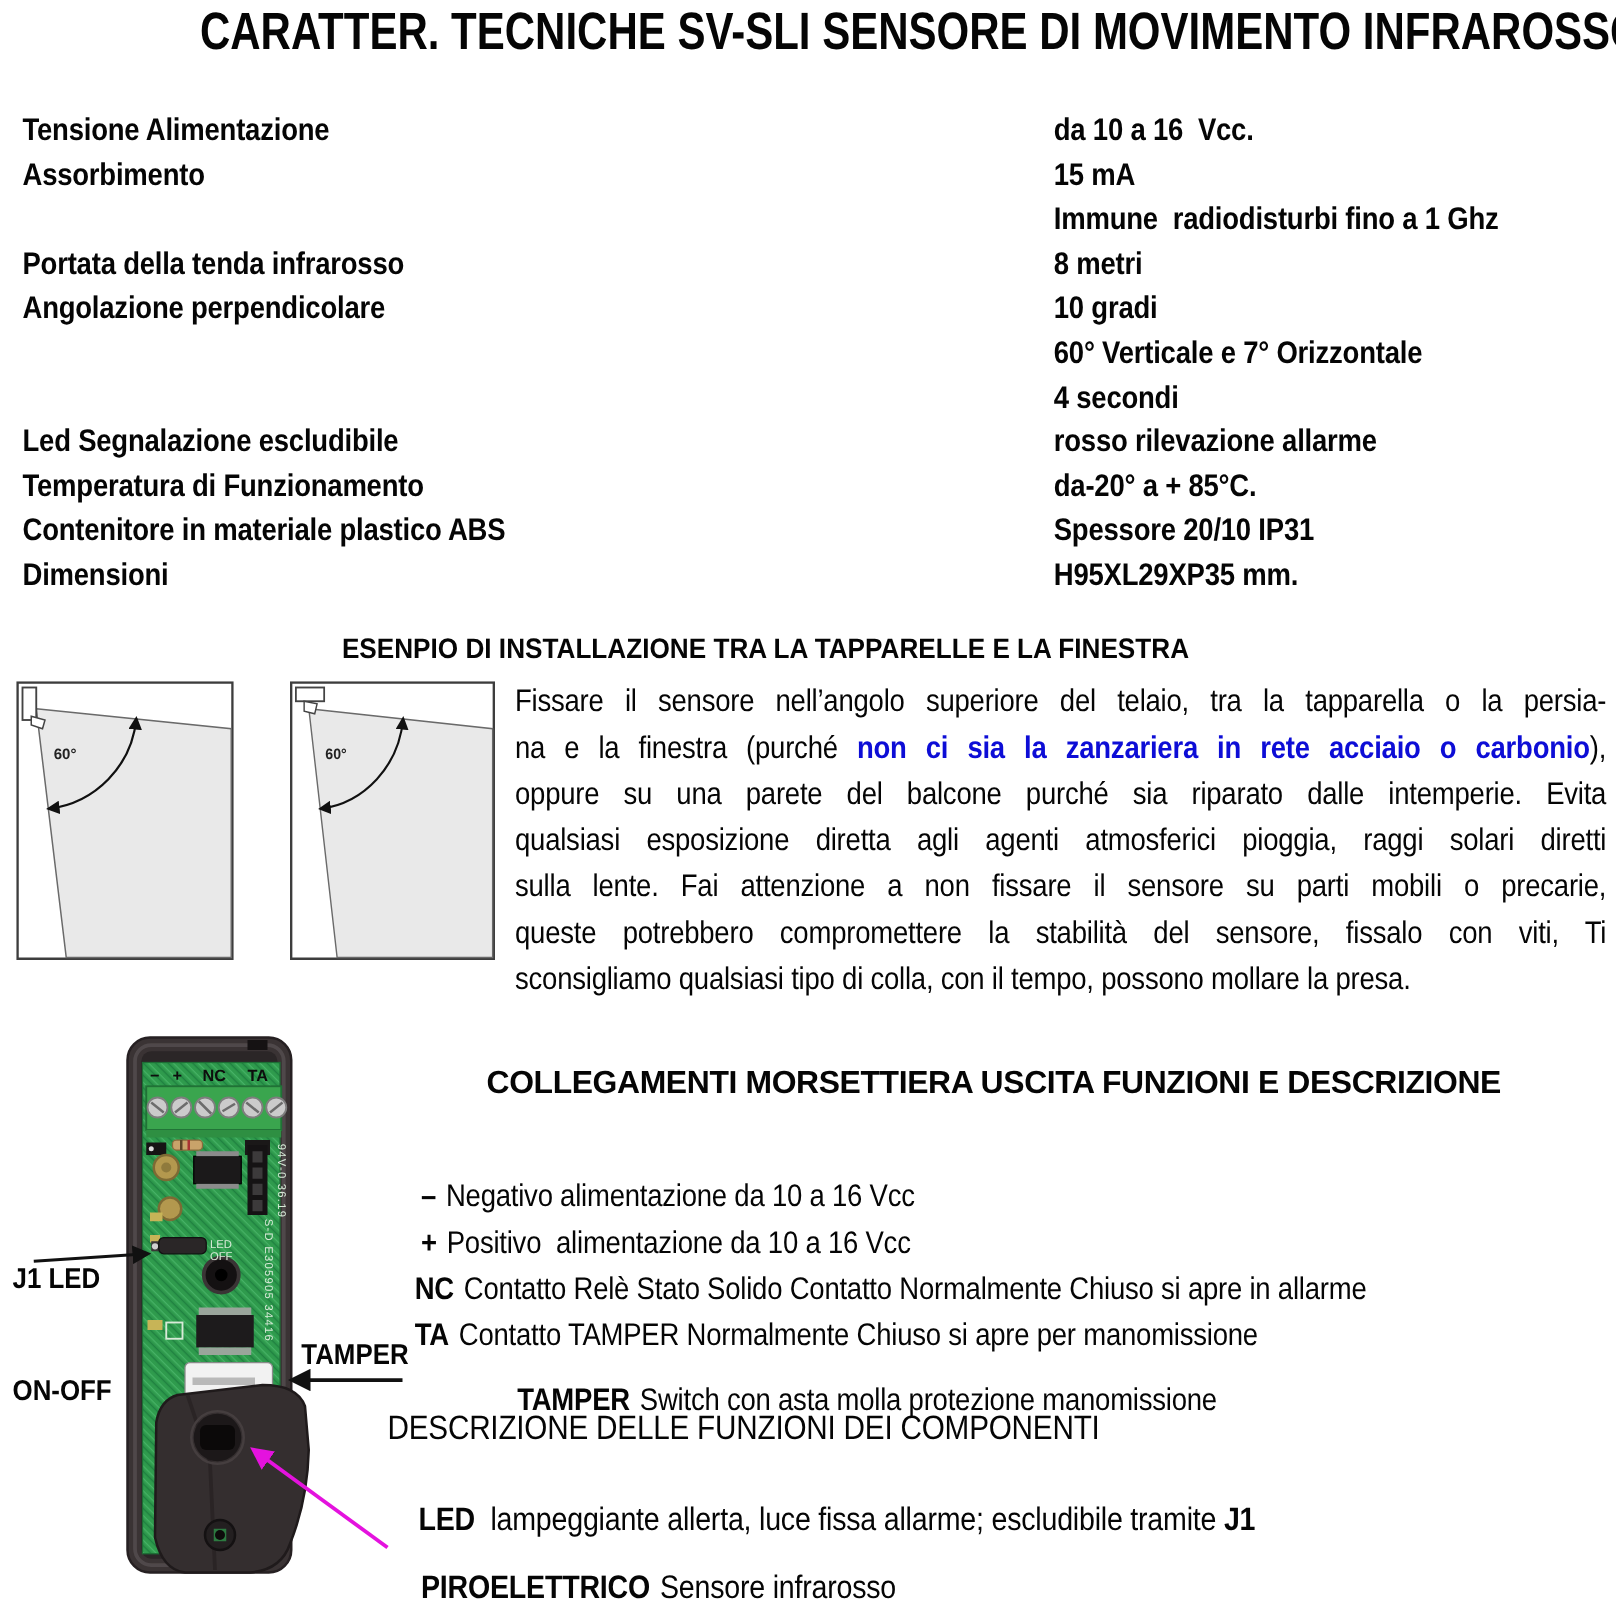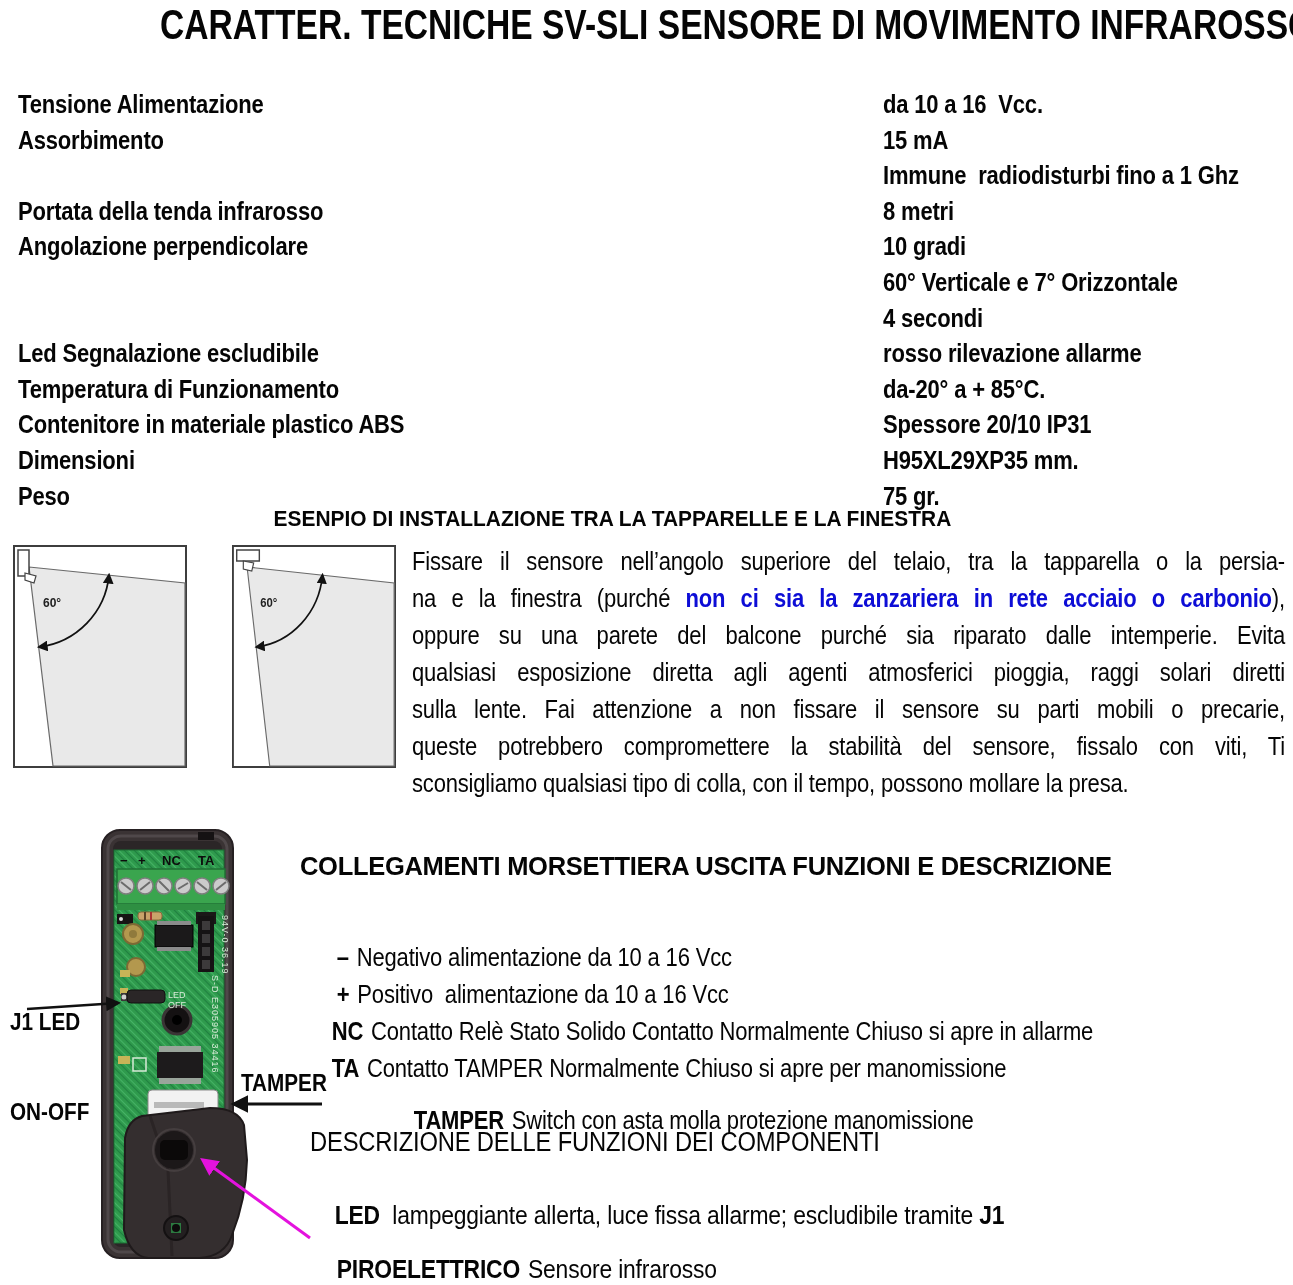--- a/index.html
+++ b/index.html
@@ -11,36 +11,36 @@
 
   
   .title-wrap{position:absolute;top:2px;left:0;width:1293px;text-align:center;}
   .title-text{display:inline-block;font-weight:bold;font-size:42px;line-height:46px;
               transform:scaleX(0.80);transform-origin:50% 50%;white-space:nowrap;}
 
   
   .spec{position:absolute;left:18px;top:66px;width:1270px;font-weight:bold;font-size:25px;margin-top:21px;}
   .spec-row{position:relative;height:35.6px;line-height:35.6px;}
   .spec-label{position:absolute;left:0;top:0;}
-  .spec-value{position:absolute;left:865px;top:0;text-align:right;}
+  .spec-value{position:absolute;left:825px;top:0;text-align:right;}
 
   
   .sec-head{position:absolute;top:506px;left:0;width:1224px;text-align:center;
             font-weight:bold;font-size:22.5px;}
   .sec-head .inner{display:inline-block;transform:scaleX(0.93);transform-origin:50% 50%;white-space:nowrap;}
   .diagram-svg{position:absolute;top:545px;}
   .para{position:absolute;left:412px;top:543px;width:992px;}
   .para-line{width:992px;height:37px;font-size:25px;line-height:37px;
              text-align:justify;text-align-last:justify;
              transform:scaleX(0.88);transform-origin:0 50%;letter-spacing:-0.2px;}
   .para-line.last{text-align-last:left;}
   .blue-bold{font-weight:bold;color:#0d0dd6;}
 
   
-  .conn-head{position:absolute;left:300px;top:852px;width:990px;text-align:left;
+  .conn-head{position:absolute;left:300px;top:852px;width:990px;text-align:center;
              font-weight:bold;font-size:25.5px;letter-spacing:-0.3px;}
   .conn-item{position:absolute;font-size:25px;line-height:33px;transform:scaleX(0.88);
              transform-origin:0 50%;letter-spacing:-0.2px;white-space:pre;}
   .conn-item .prefix{font-weight:bold;margin-right:9px;}
   .conn-item .txt{white-space:pre;}
   .desc-head{position:absolute;left:310px;top:1127px;font-size:27px;transform:scaleX(0.88);
              transform-origin:0 50%;letter-spacing:-0.2px;white-space:pre;}
   .bold{font-weight:bold;}
 
   
@@ -93,24 +93,20 @@
         <span class="spec-label"><span class="cond">Temperatura di Funzionamento</span></span>
         <span class="spec-value"><span class="cond">da-20° a + 85°C.</span></span>
       </div>
     <div class="spec-row">
         <span class="spec-label"><span class="cond">Contenitore in materiale plastico ABS</span></span>
         <span class="spec-value"><span class="cond">Spessore 20/10 IP31</span></span>
       </div>
     <div class="spec-row">
         <span class="spec-label"><span class="cond">Dimensioni</span></span>
         <span class="spec-value"><span class="cond">H95XL29XP35 mm.</span></span>
-      </div>
-    <div class="spec-row">
-        <span class="spec-label"><span class="cond">Peso</span></span>
-        <span class="spec-value"><span class="cond">75 gr.</span></span>
       </div>
   </div>
 
   <div class="sec-head">
     <span class="inner">ESENPIO DI INSTALLAZIONE TRA LA TAPPARELLE E LA FINESTRA</span>
   </div>
 
   <svg class="diagram-svg" style="left:13px;" width="174" height="223" viewBox="0 0 174 223">
     <defs>
       <marker id="ah" viewBox="0 0 10 10" refX="8" refY="5" markerWidth="6" markerHeight="6" orient="auto-start-reverse">

